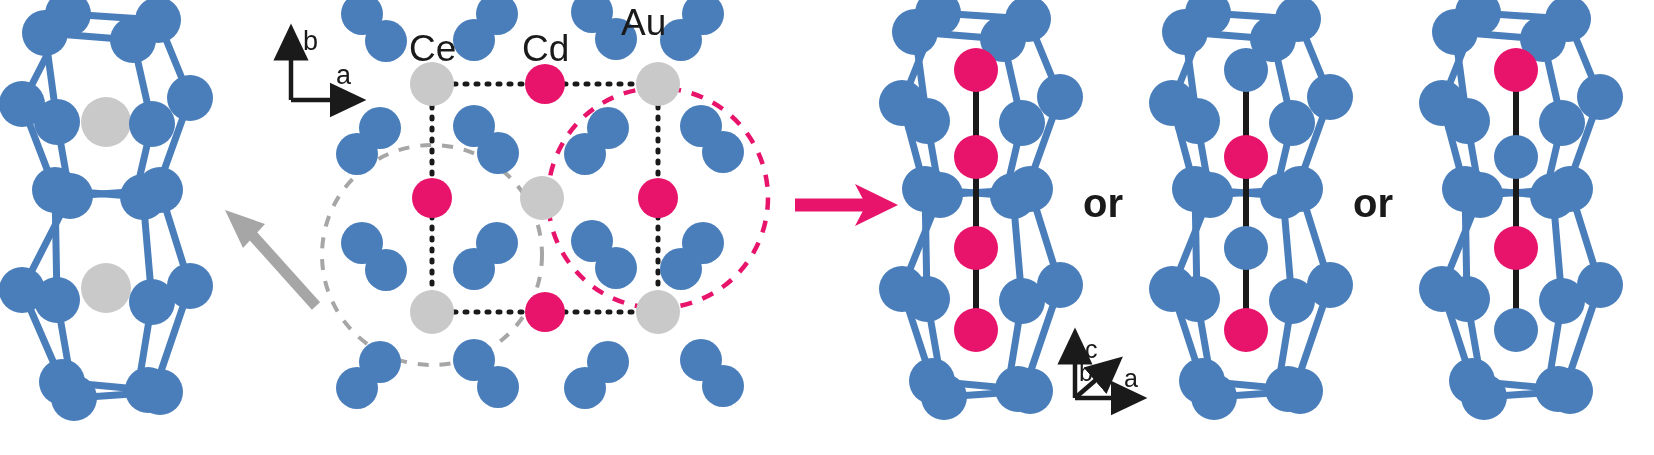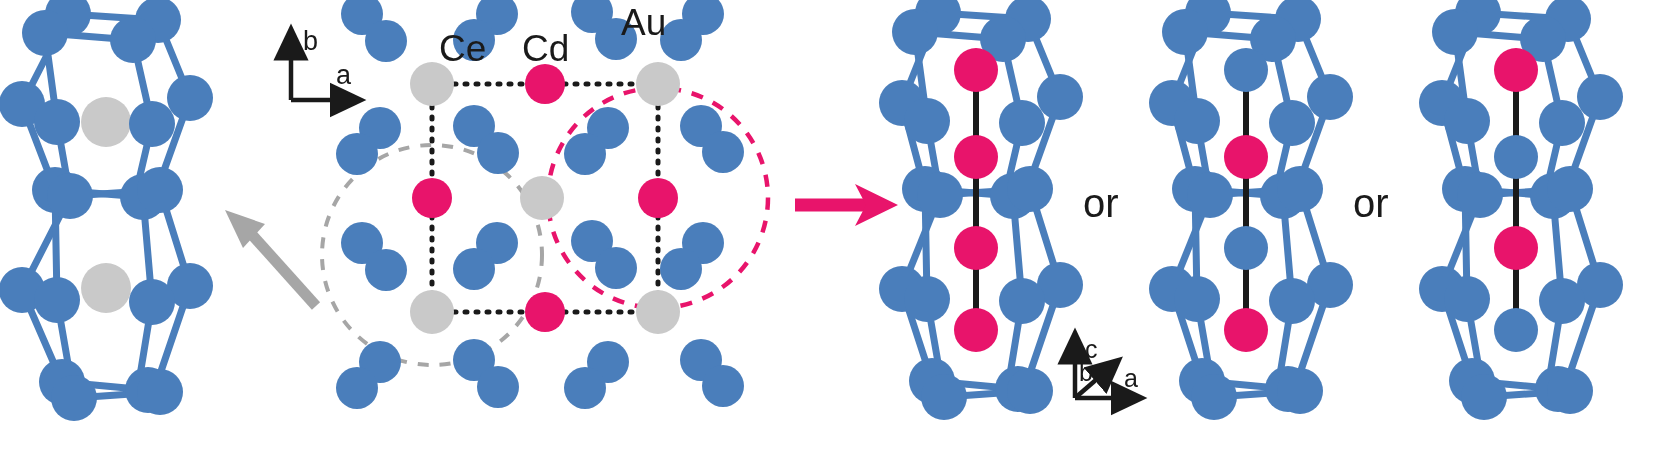--- a/index.html
+++ b/index.html
@@ -13,21 +13,21 @@
   svg.layer{position:absolute;left:0;top:0;width:1654px;height:455px;}
   .lbl{
     position:absolute;
     font-family:"Liberation Sans", sans-serif;
     color:#1a1a1a;
     white-space:nowrap;
     line-height:1;
     -webkit-font-smoothing:antialiased;
   }
   .lbl-elem{font-size:37px;font-weight:400;}
-  .lbl-or{font-size:40px;font-weight:400;}
+  .lbl-or{font-size:40px;font-weight:700;}
   .lbl-axis{font-size:27px;font-weight:400;}
   .lbl-axis-sm{font-size:25px;font-weight:400;}
 </style>
 </head>
 <body>
 
 <div id="stage">
 
   <svg class="layer" viewBox="0 0 1654 455">
     <defs>
@@ -376,21 +376,21 @@
     <g stroke="#1a1a1a" stroke-width="4.5" fill="none">
       <line x1="1075" y1="398" x2="1075" y2="342" marker-end="url(#arrowBlack)"></line>
       <line x1="1075" y1="398" x2="1133" y2="398" marker-end="url(#arrowBlack)"></line>
       <line x1="1075" y1="398" x2="1112" y2="366" marker-end="url(#arrowBlack)"></line>
     </g>
   </svg>
 
   <div class="lbl lbl-axis" style="left:303px;top:28px;">b</div>
   <div class="lbl lbl-axis" style="left:336px;top:62px;">a</div>
 
-  <div class="lbl lbl-elem" style="left:409px;top:30px;margin-left:30px;">Ce</div>
+  <div class="lbl lbl-elem" style="left:409px;top:30px;">Ce</div>
   <div class="lbl lbl-elem" style="left:514px;top:30px;margin-left:8px;">Cd</div>
   <div class="lbl lbl-elem" style="left:621px;top:4px;">Au</div>
 
   <div class="lbl lbl-or" style="left:1083px;top:183px;">or</div>
   <div class="lbl lbl-or" style="left:1353px;top:183px;">or</div>
 
   <div class="lbl lbl-axis-sm" style="left:1085px;top:337px;">c</div>
   <div class="lbl lbl-axis-sm" style="left:1079px;top:360px;">b</div>
   <div class="lbl lbl-axis-sm" style="left:1124px;top:366px;">a</div>
 

